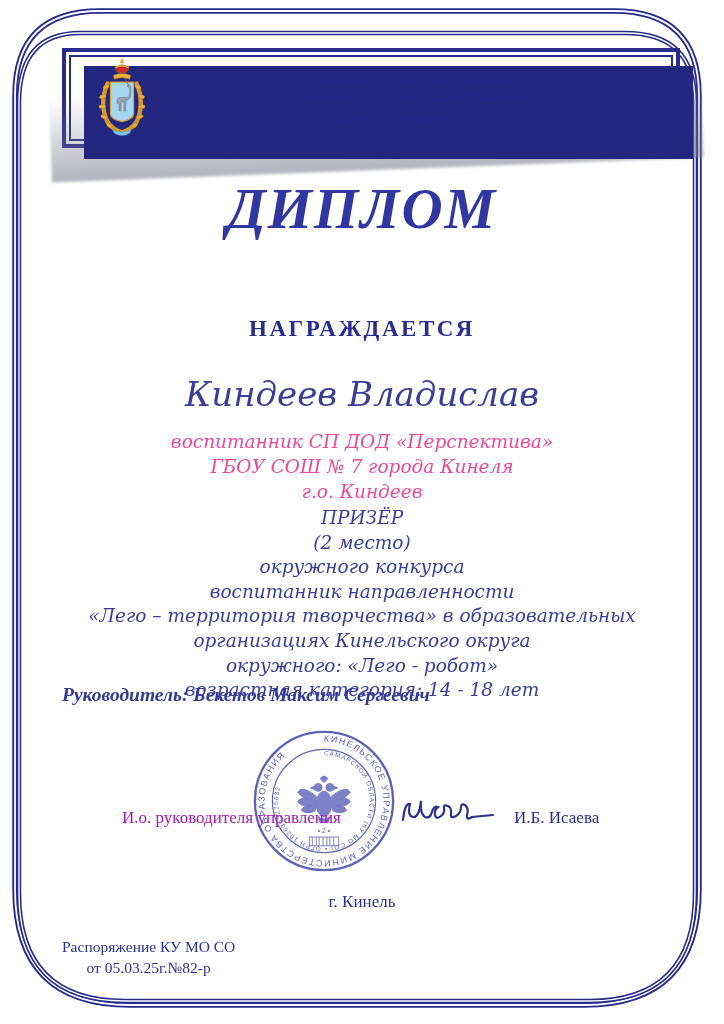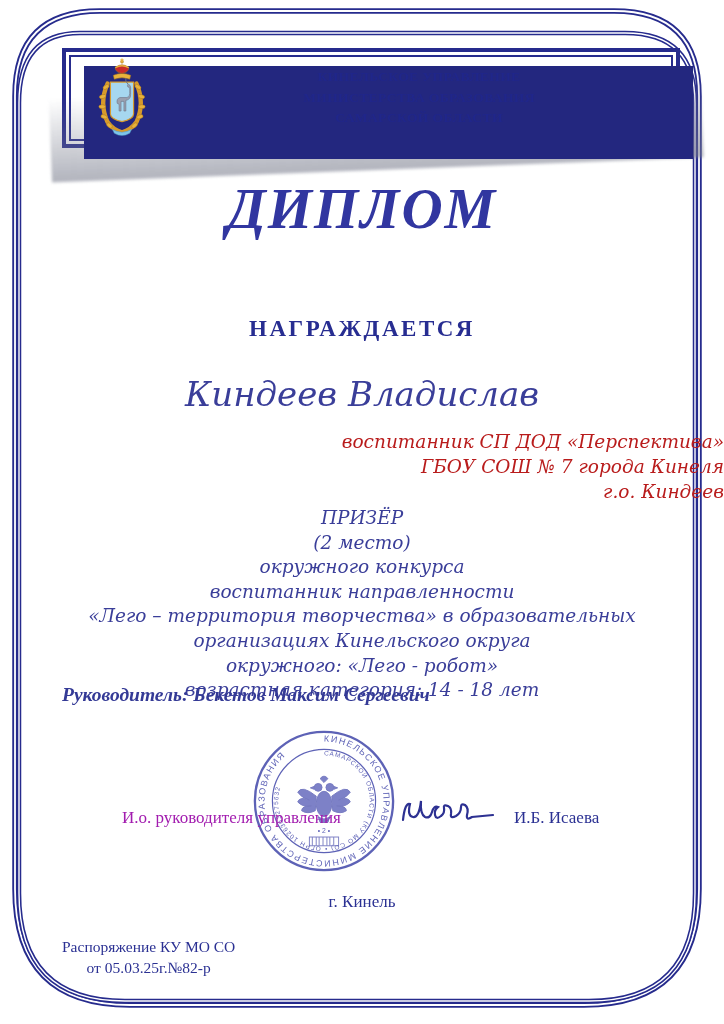--- a/index.html
+++ b/index.html
@@ -58,22 +58,21 @@
   .recipient{
     top:374px;
     font-family:"DejaVu Serif",serif;
     font-style:italic;font-size:34px;
     color:#3a3e99;
   }
   .affiliation{
     top:429px;
     font-family:"DejaVu Serif",serif;
     font-style:italic;font-size:18.5px;line-height:25px;
-    color:#b91c1c;
-    text-align:right;
+    color:#ec4899;
   }
   .award{
     top:506px;
     font-family:"DejaVu Serif",serif;
     font-style:italic;font-size:18.5px;line-height:24.6px;
     color:#3a3e99;
   }
   .supervisor{
     top:684px;left:62px;width:600px;text-align:left;
     font-family:Liberation Serif, serif;

